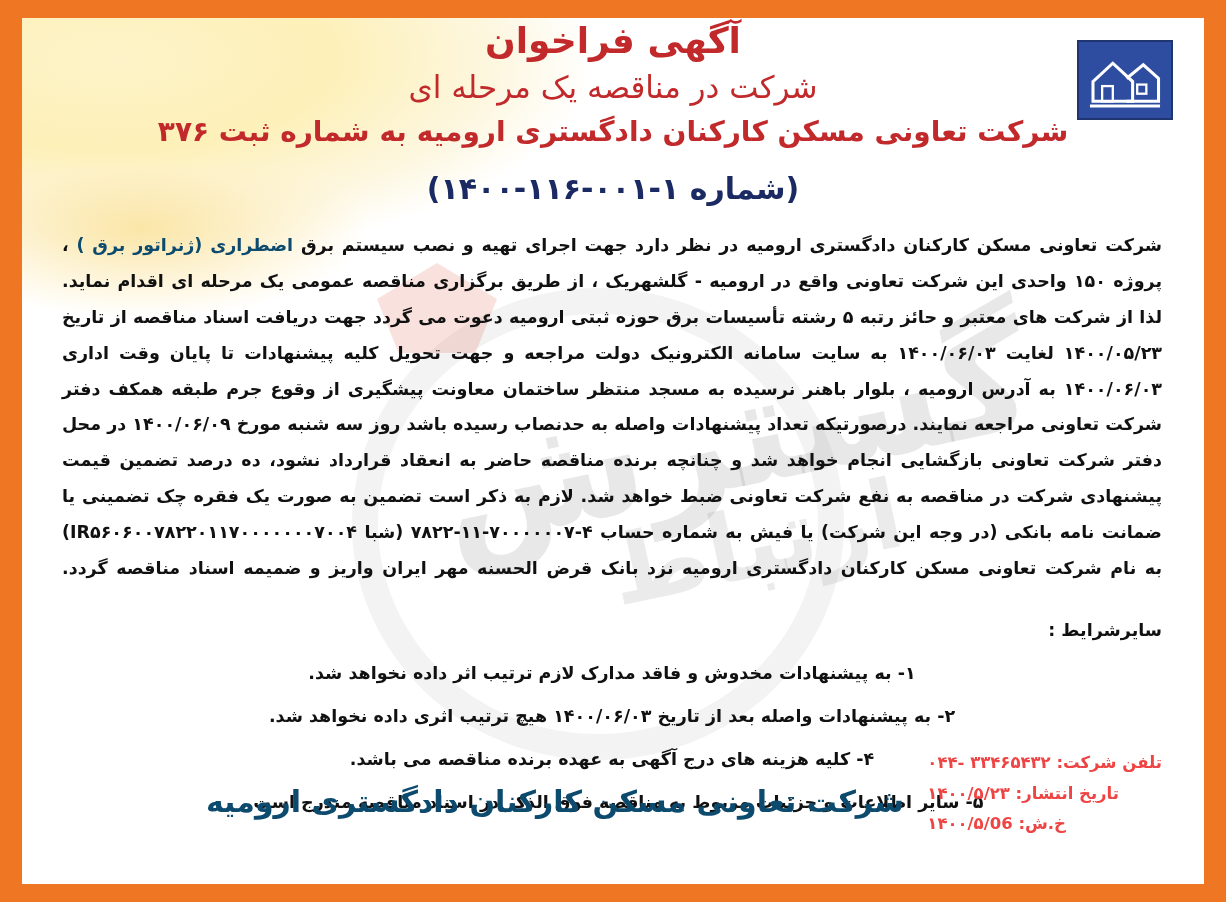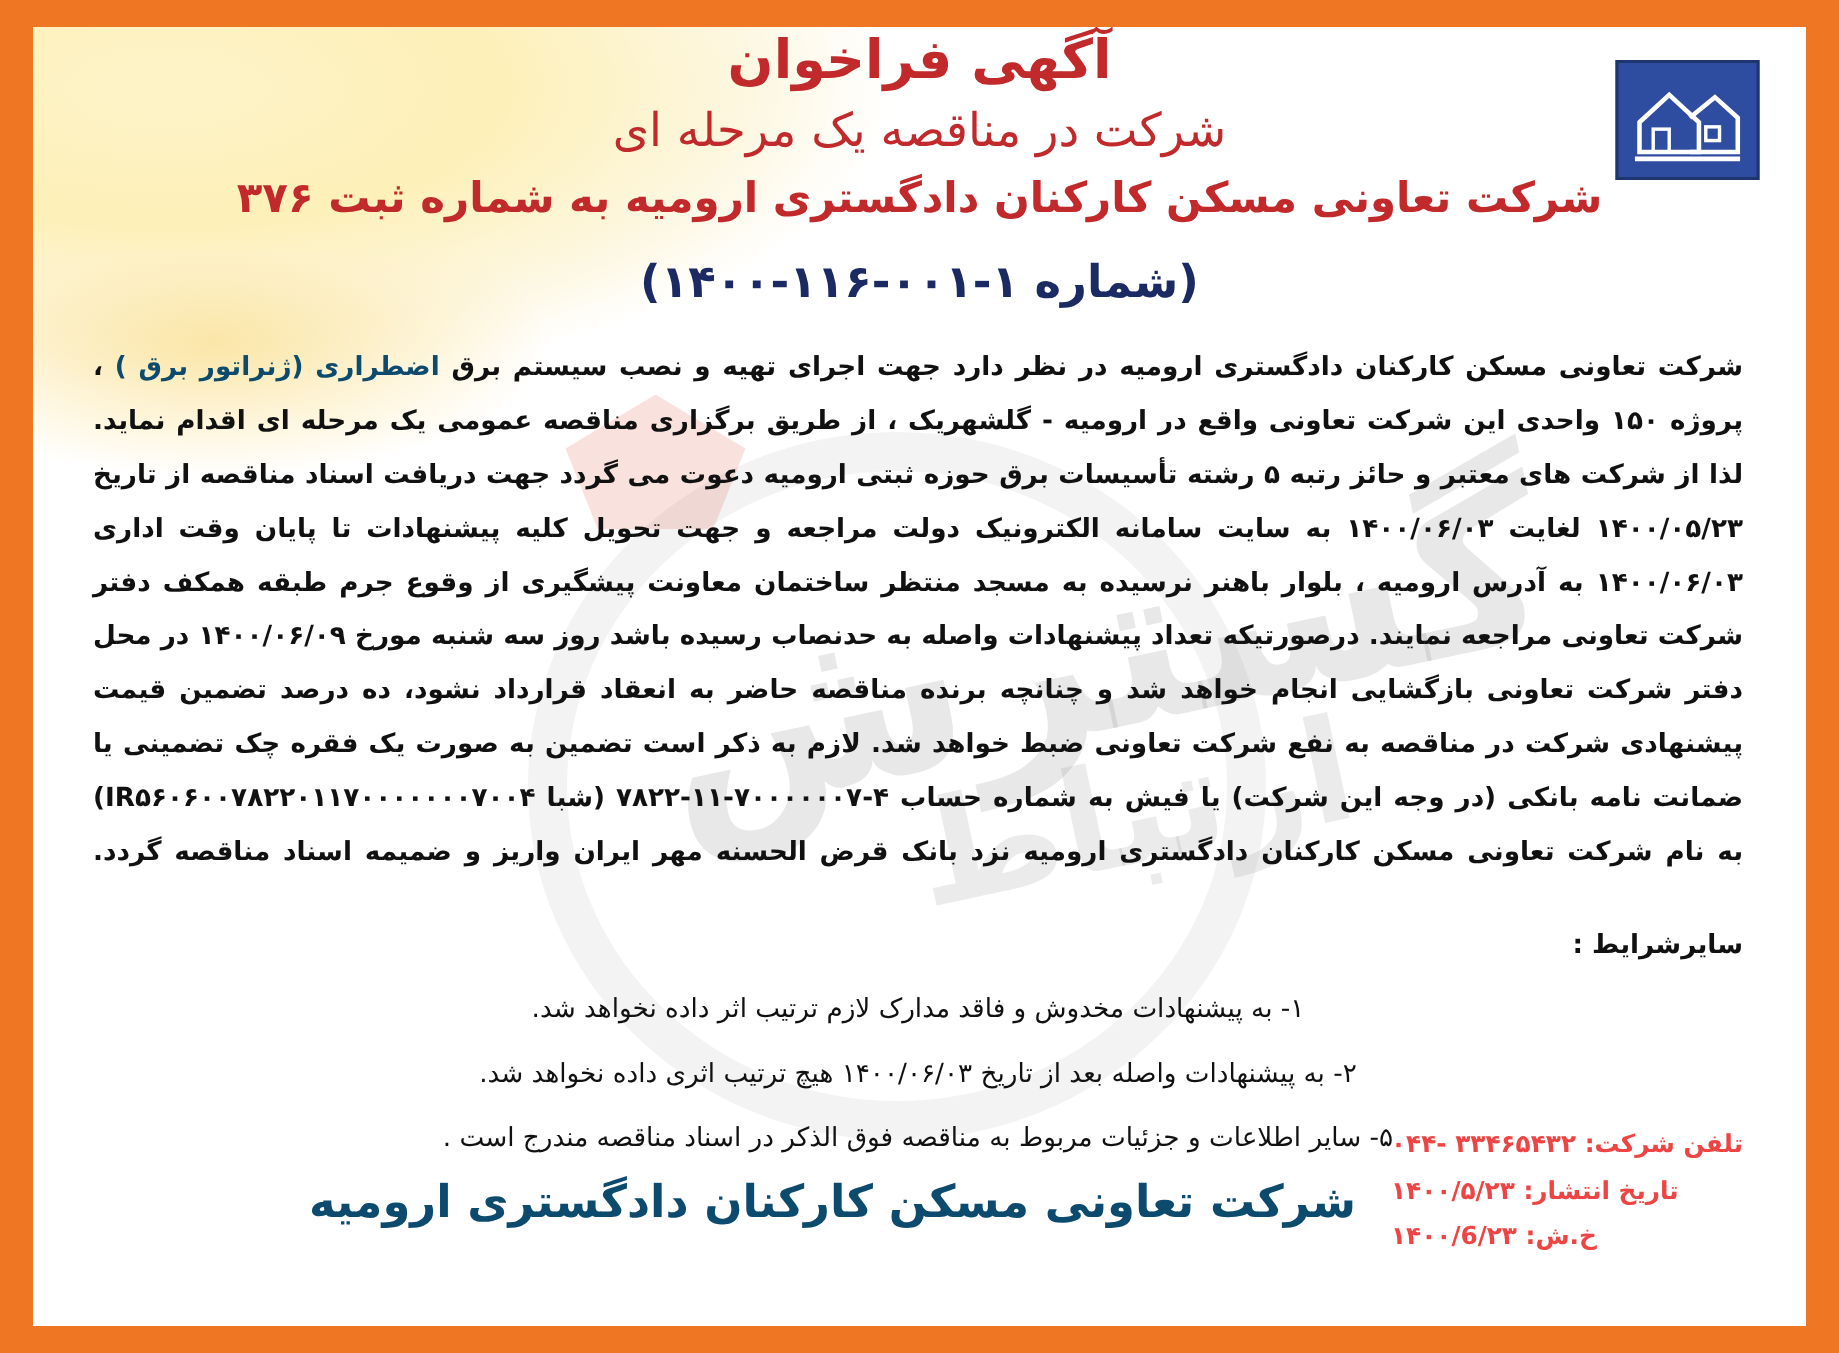--- a/index.html
+++ b/index.html
@@ -162,21 +162,21 @@
     line-height: 2.0;
   }
   .clause {
     position: relative;
     margin: 8px 42px 0 40px;
     direction: rtl;
     text-align: justify;
     text-align-last: justify;
     color: #111111;
     font-size: 17.5px;
-    font-weight: normal;
+    font-weight: bold;
     line-height: 2.0;
   }
   .clause.single { text-align: center; text-align-last: center; }
 
   .footer {
     position: absolute;
     left: 0;
     right: 0;
     bottom: 26px;
     height: 110px;
@@ -235,25 +235,26 @@
     </div>
 
     <div class="body-text">
       <span>شرکت تعاونی مسکن کارکنان دادگستری ارومیه در نظر دارد جهت اجرای تهیه و نصب سیستم برق </span><span class="hl-red">اضطراری (ژنراتور برق )</span><span> ، پروژه ۱۵۰ واحدی این شرکت تعاونی واقع در ارومیه - گلشهریک ، از طریق برگزاری مناقصه عمومی یک مرحله ای اقدام نماید. لذا از شرکت های معتبر و حائز رتبه  ۵ رشته تأسیسات برق حوزه ثبتی ارومیه دعوت می گردد جهت دریافت اسناد مناقصه از تاریخ ۱۴۰۰/۰۵/۲۳ لغایت ۱۴۰۰/۰۶/۰۳ به سایت سامانه الکترونیک دولت مراجعه و جهت تحویل کلیه پیشنهادات تا پایان وقت اداری ۱۴۰۰/۰۶/۰۳ به آدرس ارومیه ، بلوار باهنر نرسیده به مسجد منتظر ساختمان معاونت پیشگیری از وقوع جرم طبقه همکف دفتر شرکت تعاونی مراجعه نمایند. درصورتیکه تعداد پیشنهادات واصله به حدنصاب رسیده باشد روز سه شنبه مورخ ۱۴۰۰/۰۶/۰۹ در محل دفتر شرکت تعاونی بازگشایی انجام خواهد شد و چنانچه برنده مناقصه حاضر به انعقاد قرارداد نشود، ده درصد تضمین قیمت پیشنهادی شرکت در مناقصه به نفع شرکت تعاونی ضبط خواهد شد. لازم به ذکر است تضمین به صورت یک فقره چک تضمینی یا ضمانت نامه بانکی  (در وجه این شرکت)  یا فیش به شماره حساب ۴-۷۰۰۰۰۰۰۷-۱۱-۷۸۲۲  (شبا IR۵۶۰۶۰۰۷۸۲۲۰۱۱۷۰۰۰۰۰۰۰۷۰۰۴)  به نام شرکت تعاونی مسکن کارکنان دادگستری ارومیه نزد بانک قرض الحسنه مهر ایران واریز و ضمیمه اسناد مناقصه گردد.</span>
     </div>
 
     <div class="sayer">سایرشرایط :</div>
 
     <div class="clause single">۱- به پیشنهادات مخدوش و فاقد مدارک لازم ترتیب اثر داده نخواهد شد.</div>
     <div class="clause single">۲- به پیشنهادات واصله بعد از تاریخ ۱۴۰۰/۰۶/۰۳ هیچ ترتیب اثری داده نخواهد شد.</div>
+    <div class="clause single">۴- کلیه هزینه های درج آگهی به عهده برنده مناقصه می باشد.</div>
     <div class="clause single">۵- سایر اطلاعات و جزئیات مربوط به مناقصه فوق الذکر در اسناد مناقصه مندرج است .</div>
 
     <div class="footer">
       <div class="footer-contact">
         <div>تلفن شرکت: ۳۳۴۶۵۴۳۲ -۰۴۴</div>
         <div>تاریخ انتشار: ۱۴۰۰/۵/۲۳</div>
-        <div>خ.ش: ۱۴۰۰/6/۲۳</div>
+        <div>خ.ش: ۱۴۰۰/۵/06</div>
       </div>
       <div class="footer-sign">شرکت تعاونی مسکن کارکنان دادگستری ارومیه</div>
     </div>
 
   </div>
 </div>
 
 </body></html>

